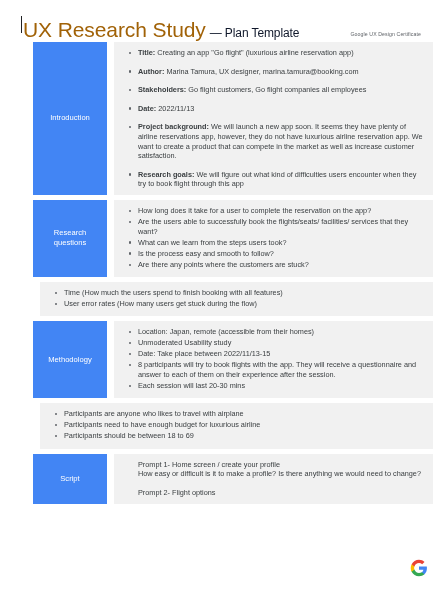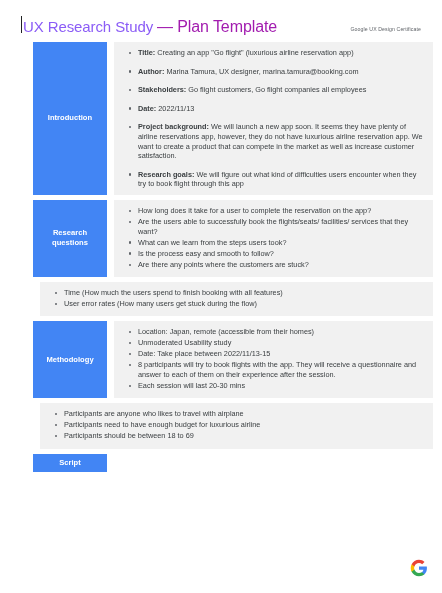--- a/index.html
+++ b/index.html
@@ -33,28 +33,28 @@
   }
   .caret {
     width: 1px;
     height: 17px;
     background: #202124;
     margin-right: 1px;
     align-self: center;
     margin-top: 1px;
   }
   .title-blue {
-    font-size: 15px;
-    color: #8b5cf6;
+    font-size: 21px;
+    color: #a16207;
     letter-spacing: -0.1px;
     white-space: nowrap;
   }
   .title-dark {
-    font-size: 16px;
-    color: #a21caf;
+    font-size: 12px;
+    color: #0f172a;
     letter-spacing: -0.1px;
     white-space: nowrap;
     margin-left: 4px;
   }
   .cert {
     margin-left: auto;
     font-size: 5.2px;
     color: #5f6368;
     letter-spacing: 0.1px;
     white-space: nowrap;
@@ -71,21 +71,21 @@
   .row {
     display: flex;
     align-items: stretch;
     margin-bottom: 5px;
   }
   .label-cell {
     width: 74px;
     min-width: 74px;
     background: #4285f4;
     color: #ffffff;
-    font-weight: bold;
+    font-weight: normal;
     font-size: 7.6px;
     line-height: 10px;
     display: flex;
     align-items: center;
     justify-content: center;
     text-align: center;
     padding: 4px 13px;
     box-sizing: border-box;
   }
   .content-cell {
@@ -228,20 +228,28 @@
         <ul class="bullets tight">
           <li>Participants are anyone who likes to travel with airplane</li>
           <li>Participants need to have enough budget for luxurious airline</li>
           <li>Participants should be between 18 to 69</li>
         </ul>
       </div>
     </div>
 
     <div class="row">
       <div class="label-cell">Script</div>
+      <div class="content-cell">
+        <div class="script-text">
+          <p>Prompt 1- Home screen / create your profile</p>
+          <p>How easy or difficult is it to make a profile? Is there anything we would need to change?</p>
+          <div class="script-gap"></div>
+          <p>Prompt 2- Flight options</p>
+        </div>
+      </div>
     </div>
 
   </div>
 
   <div class="footer">
     <svg class="g-logo" viewBox="0 0 48 48">
       <path fill="#4285F4" d="M45.12 24.5c0-1.56-.14-3.06-.4-4.5H24v8.51h11.84c-.51 2.75-2.06 5.08-4.39 6.64v5.52h7.11c4.16-3.83 6.56-9.47 6.56-16.17z"></path>
       <path fill="#34A853" d="M24 46c5.94 0 10.92-1.97 14.56-5.33l-7.11-5.52c-1.97 1.32-4.49 2.1-7.45 2.1-5.73 0-10.58-3.87-12.31-9.07H4.34v5.7C7.96 41.07 15.4 46 24 46z"></path>
       <path fill="#FBBC05" d="M11.69 28.18C11.25 26.86 11 25.45 11 24s.25-2.86.69-4.18v-5.7H4.34C2.85 17.09 2 20.45 2 24s.85 6.91 2.34 9.88l7.35-5.7z"></path>
       <path fill="#EA4335" d="M24 10.75c3.23 0 6.13 1.11 8.41 3.29l6.31-6.31C34.91 4.18 29.93 2 24 2 15.4 2 7.96 6.93 4.34 14.12l7.35 5.7c1.73-5.2 6.58-9.07 12.31-9.07z"></path>

